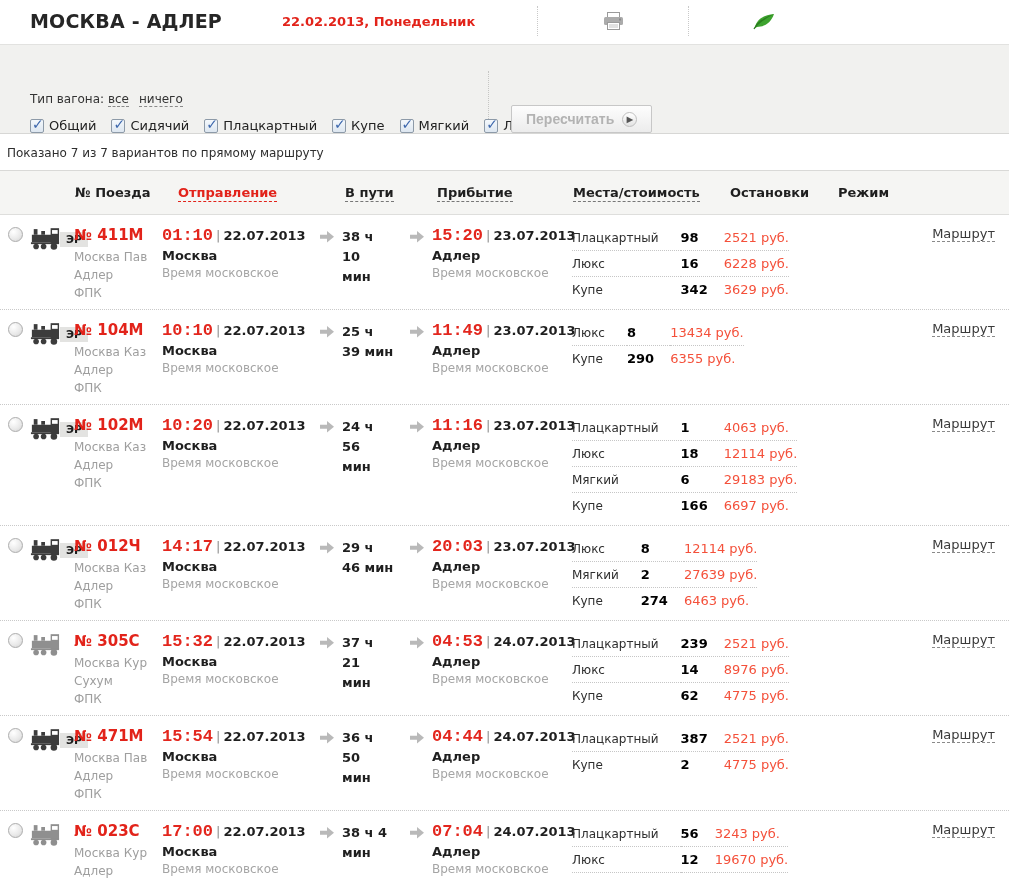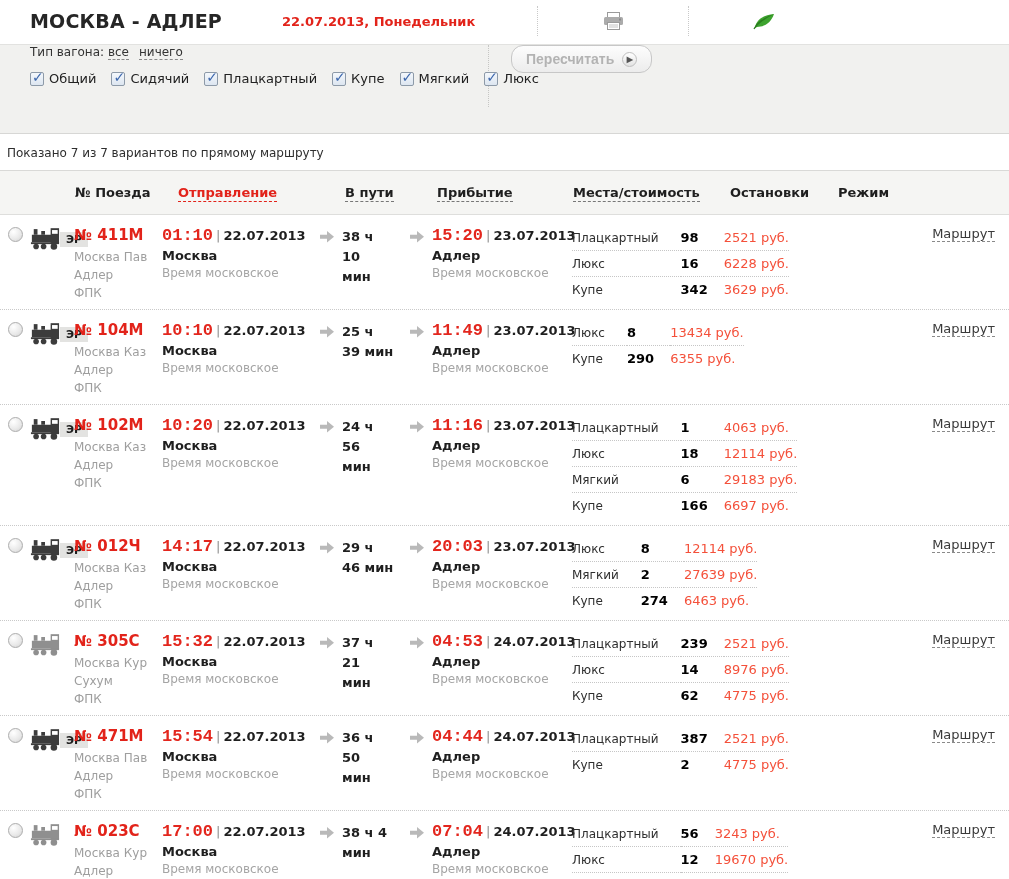--- a/index.html
+++ b/index.html
@@ -12,38 +12,38 @@
   
   .page-header { display:flex; align-items:center; height:42px; padding-left:30px;gap:48px; }
   .page-title { font-size:19px; font-weight:bold; color:#262626; letter-spacing:.2px; }
   .page-date { font-size:13px; font-weight:bold; color:#e2231a; margin-left:12px; }
   .hdr-sep { border-left:1px dotted #c9c9c9; height:30px; margin:0 14px; }
   .hdr-icon { display:inline-flex; align-items:center; justify-content:center; width:26px; height:26px; cursor:pointer; }
 
   
   .filter-panel {
     background:#f1f1ef; border-top:1px solid #e2e2e0; border-bottom:1px solid #d7d7d5;
-    height:90px; display:flex; align-items:flex-start; padding-left:30px; margin-top:2px;
+    height:90px; display:flex; align-items:flex-end; padding-left:30px; margin-top:2px;
   }
   .filter-left { width:450px; }
   .filter-line1 { font-size:12px; color:#333; margin-bottom:12px; }
   .filter-link { color:#333; text-decoration:none; border-bottom:1px dashed #8a8a8a; cursor:pointer; margin-right:10px; }
   .cartype-row { display:flex; align-items:center; }
   .cartype { display:inline-flex; align-items:center; margin-right:15px; cursor:pointer; }
   .checkbox {
     width:14px; height:14px; border:1px solid #8d9aa8; border-radius:2px;
     background:linear-gradient(#f4f8fc,#dde6f0); position:relative; display:inline-block; margin-right:5px;
   }
   .checkbox::after {
     content:"✓"; position:absolute; left:1px; top:-4px; font-size:14px; font-weight:bold; color:#3e68ad;
   }
   .cartype-label { font-size:13px; color:#222; }
   .filter-divider { border-left:1px dotted #c6c6c4; height:62px; margin:0 0 0 8px; }
   .recalc-btn {
-    margin-left:22px; height:28px; padding:0 14px; border:1px solid #c7c7c7; border-radius:12px;
+    margin-left:22px; height:28px; padding:0 14px; border:1px solid #c7c7c7; border-radius:2px;
     background:linear-gradient(#fdfdfd,#ececec); color:#b3b3b3; font-weight:bold; font-size:14px;
     display:inline-flex; align-items:center; cursor:default;
   }
   .recalc-arrow {
     width:15px; height:15px; border-radius:50%; background:linear-gradient(#fff,#e3e3e3);
     border:1px solid #bfbfbf; display:inline-flex; align-items:center; justify-content:center;
     margin-left:8px; font-size:8px; color:#555;
   }
 
   
@@ -106,21 +106,21 @@
   .route-link {
     position:absolute; right:14px; top:11px; font-size:13px; color:#3a3a3a;
     text-decoration:none; border-bottom:1px dashed #8a8a8a; cursor:pointer;
   }
 </style>
 </head>
 <body>
 
 <div class="page-header">
   <span class="page-title">МОСКВА - АДЛЕР</span>
-  <span class="page-date">22.07.2013, Понедельник</span>
+  <span class="page-date">22.02.2013, Понедельник</span>
   <span class="hdr-sep"></span>
   <span class="hdr-icon">
     <svg width="21" height="19" viewBox="0 0 21 19">
       <rect x="4.5" y="0.5" width="12" height="5" fill="#ffffff" stroke="#9a9a9a"></rect>
       <rect x="1" y="5" width="19" height="8" rx="1.5" fill="#ababab"></rect>
       <rect x="16" y="6.5" width="2" height="2" fill="#8a8a8a"></rect>
       <rect x="4.5" y="10.5" width="12" height="7" fill="#ffffff" stroke="#9a9a9a"></rect>
       <rect x="6" y="12.5" width="9" height="1" fill="#c3c3c3"></rect>
       <rect x="6" y="14.5" width="9" height="1" fill="#c3c3c3"></rect>
     </svg>

